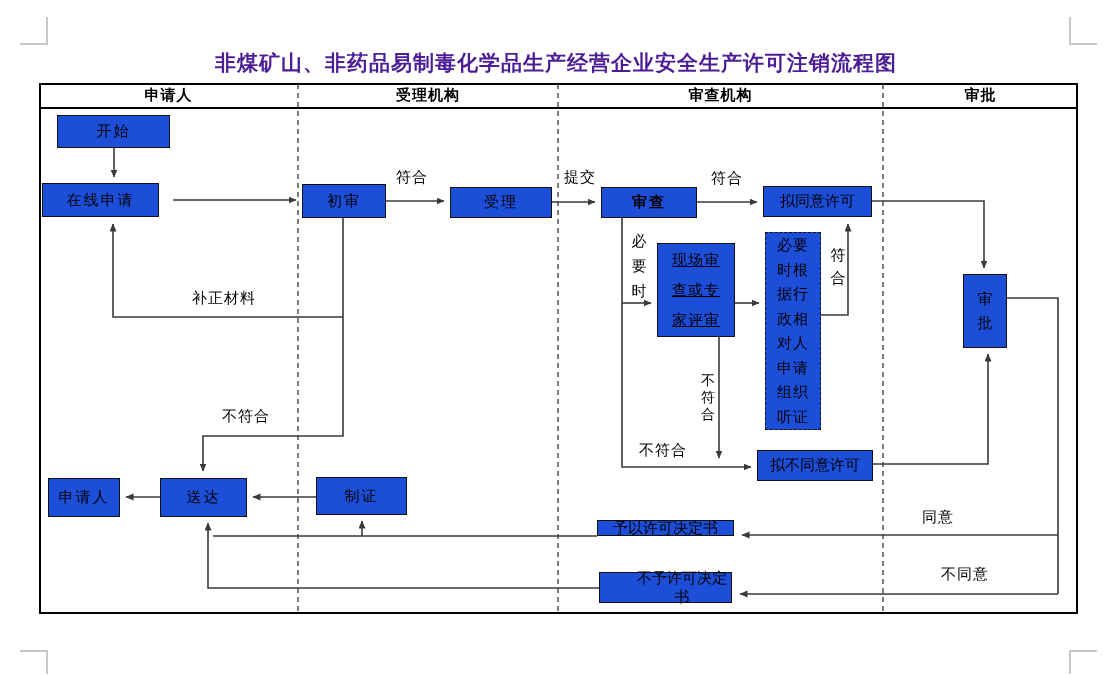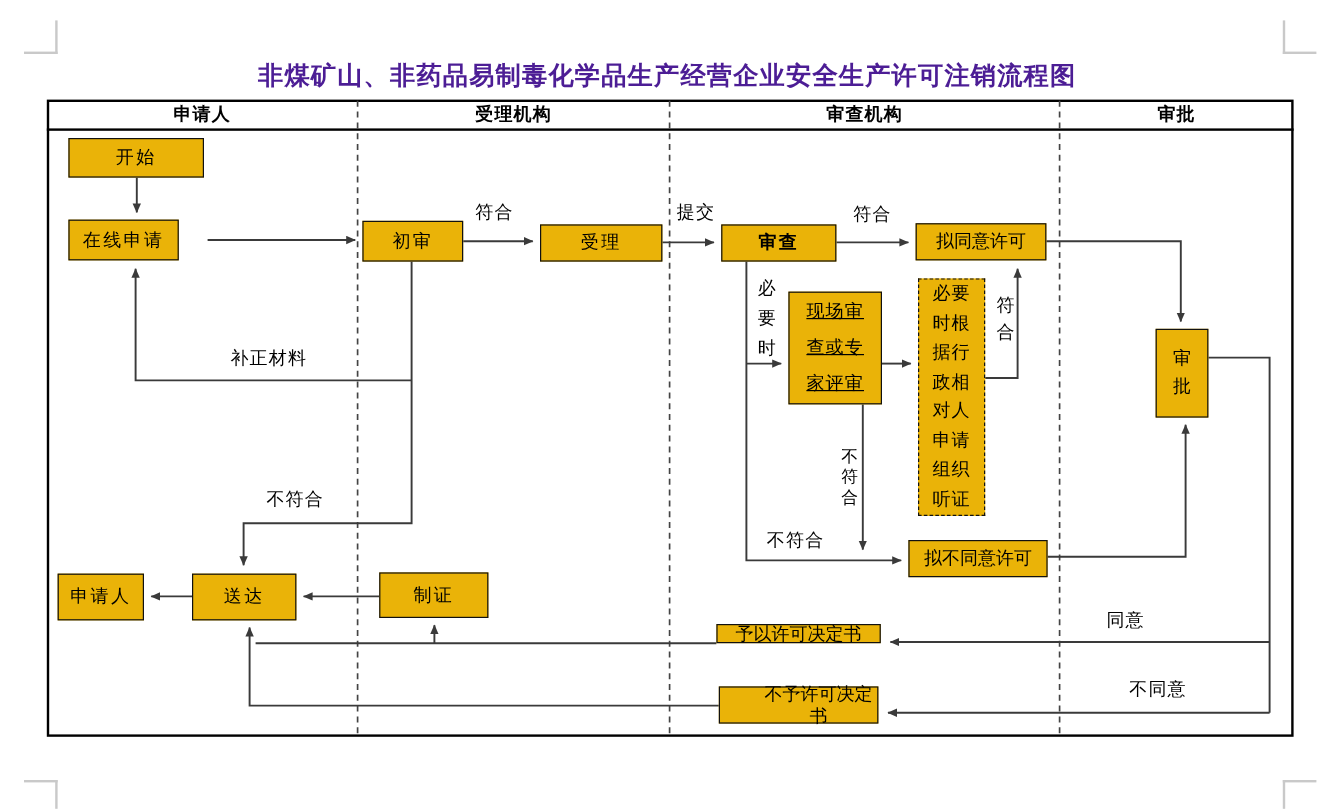--- a/index.html
+++ b/index.html
@@ -19,21 +19,21 @@
   .corner.bl{left:20px;top:650px;height:22px;border-right:2px solid #c9c9c9;border-top:2px solid #c9c9c9;}
   .corner.br{left:1069px;top:650px;height:22px;border-left:2px solid #c9c9c9;border-top:2px solid #c9c9c9;}
   .frame{position:absolute;left:39px;top:83px;width:1039px;height:531px;border:2px solid #000;box-sizing:border-box;}
   .header-divider{position:absolute;left:39px;top:107px;width:1039px;height:2px;background:#000;}
   .lane-header{
     position:absolute;top:85px;height:21px;display:flex;align-items:center;justify-content:center;
     font-weight:bold;font-size:15px;letter-spacing:1px;
   }
   .connectors{position:absolute;left:0;top:0;width:1112px;height:675px;}
   .node{
-    position:absolute;background:#eab308;border:1.5px solid #111;box-sizing:border-box;
+    position:absolute;background:#1d4ed8;border:1.5px solid #111;box-sizing:border-box;
     display:flex;align-items:center;justify-content:center;
     font-size:15px;letter-spacing:2px;text-align:center;
   }
   .node.dashed{border-style:dashed;}
   .node .wrap{letter-spacing:1px;word-break:break-all;text-align:center;display:block;}
   .node .w3{width:51px;line-height:30px;}
   .node .w2{width:33px;line-height:24.5px;}
   .node .w1{width:17px;line-height:24px;letter-spacing:0;}
   .elabel{position:absolute;font-size:15px;letter-spacing:1px;white-space:nowrap;}
   .elabel.v{width:16px;white-space:normal;word-break:break-all;line-height:20px;text-align:center;letter-spacing:0;}
@@ -91,21 +91,21 @@
       <path d="M362,536 V521" marker-end="url(#arr)"></path>
       <path d="M599,588 H208 V523" marker-end="url(#arr)"></path>
       <path d="M316,497 H253" marker-end="url(#arr)"></path>
       <path d="M160,497 H126" marker-end="url(#arr)"></path>
     </g>
   </svg>
 
   <div class="node" style="left:57px;top:115px;width:113px;height:33px;">
       <span>开始</span>
     </div>
-  <div class="node" style="left:57px;top:183px;width:92px;height:34px;">
+  <div class="node" style="left:42px;top:183px;width:117px;height:34px;">
       <span>在线申请</span>
     </div>
   <div class="node" style="left:302px;top:184px;width:84px;height:34px;">
       <span>初审</span>
     </div>
   <div class="node" style="left:450px;top:187px;width:102px;height:31px;">
       <span>受理</span>
     </div>
   <div class="node" style="left:601px;top:187px;width:96px;height:31px;font-weight:bold;">
       <span>审查</span>

